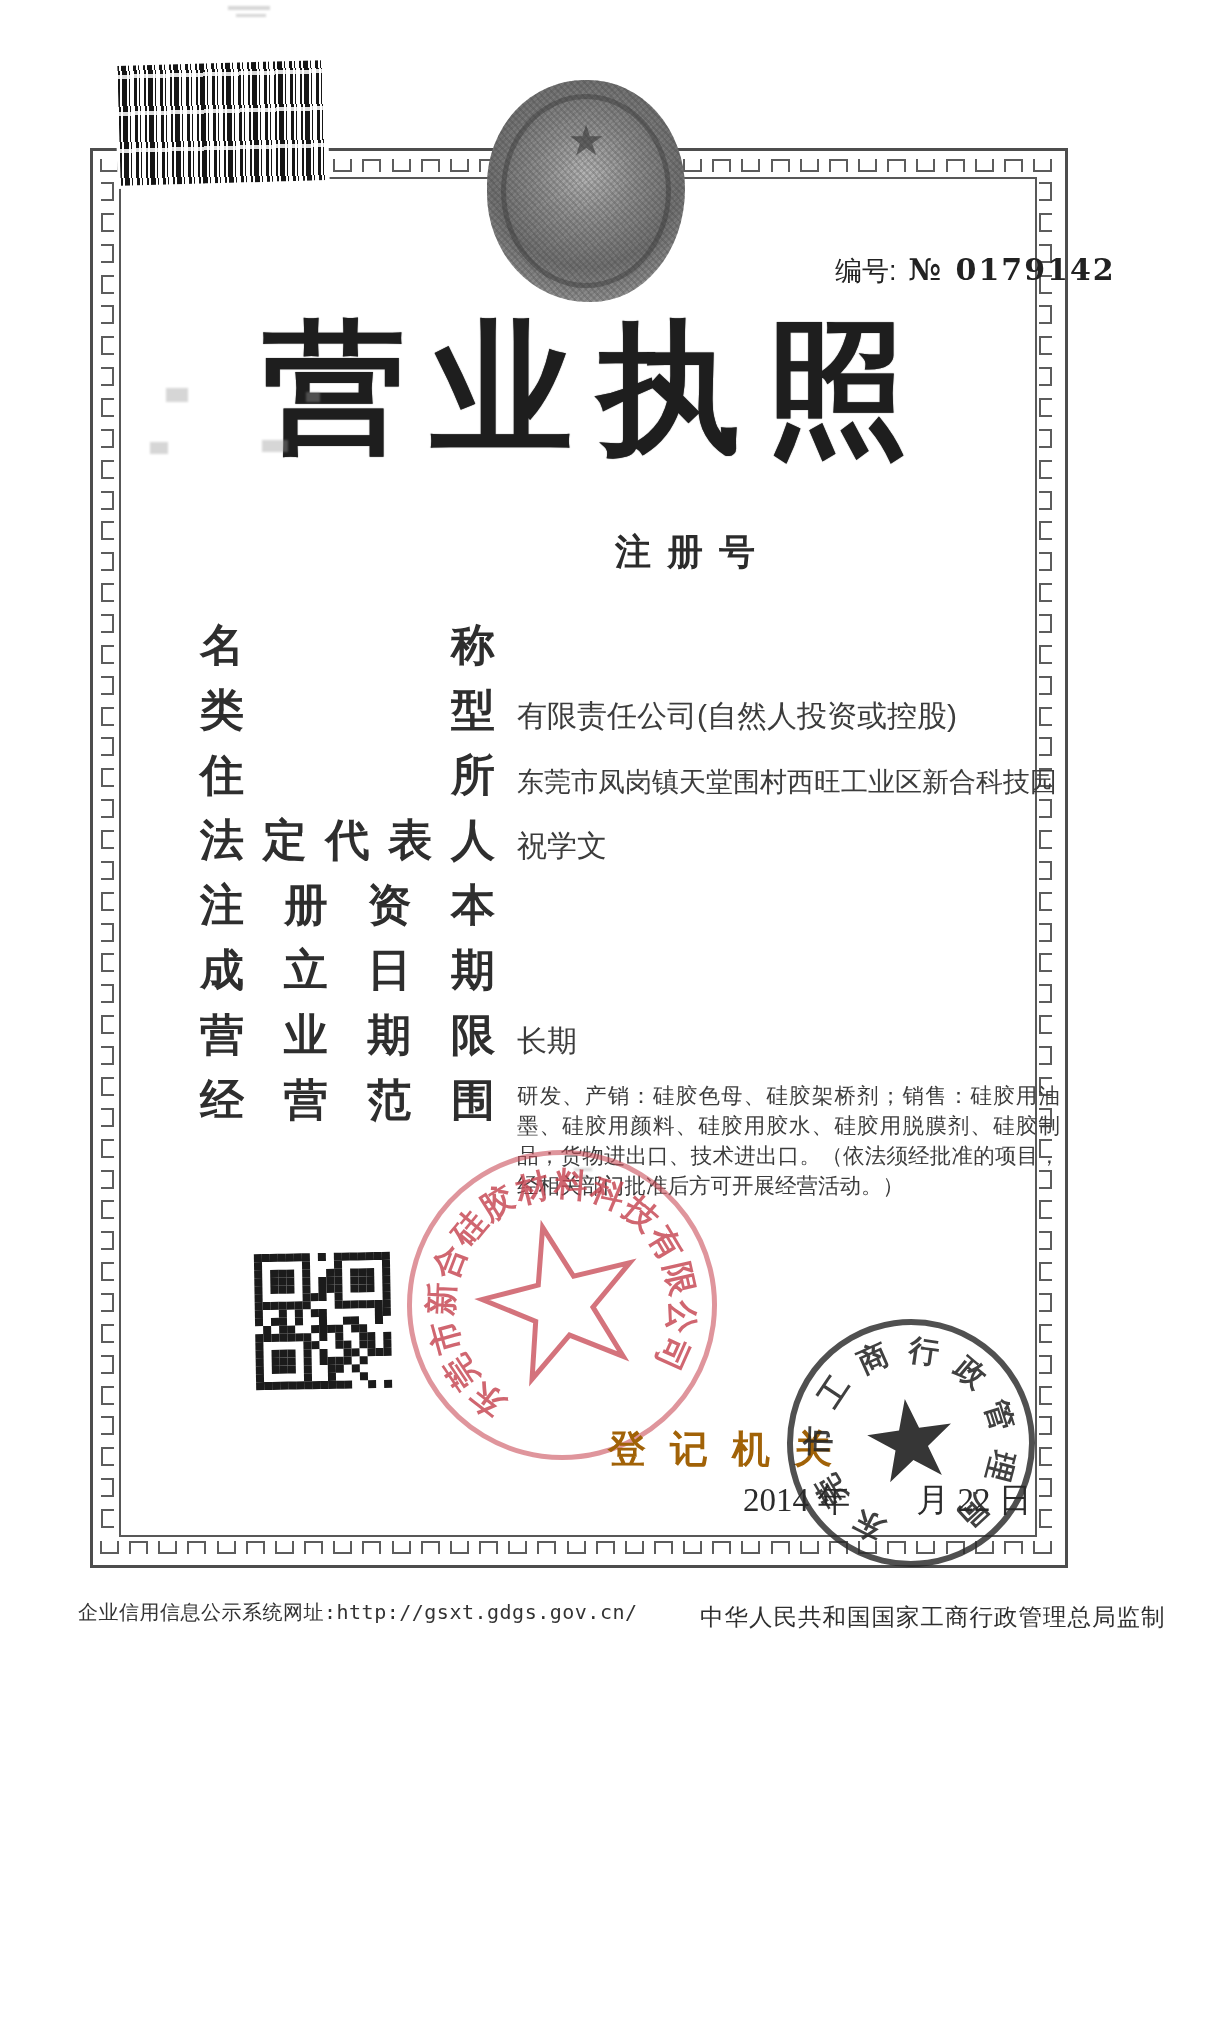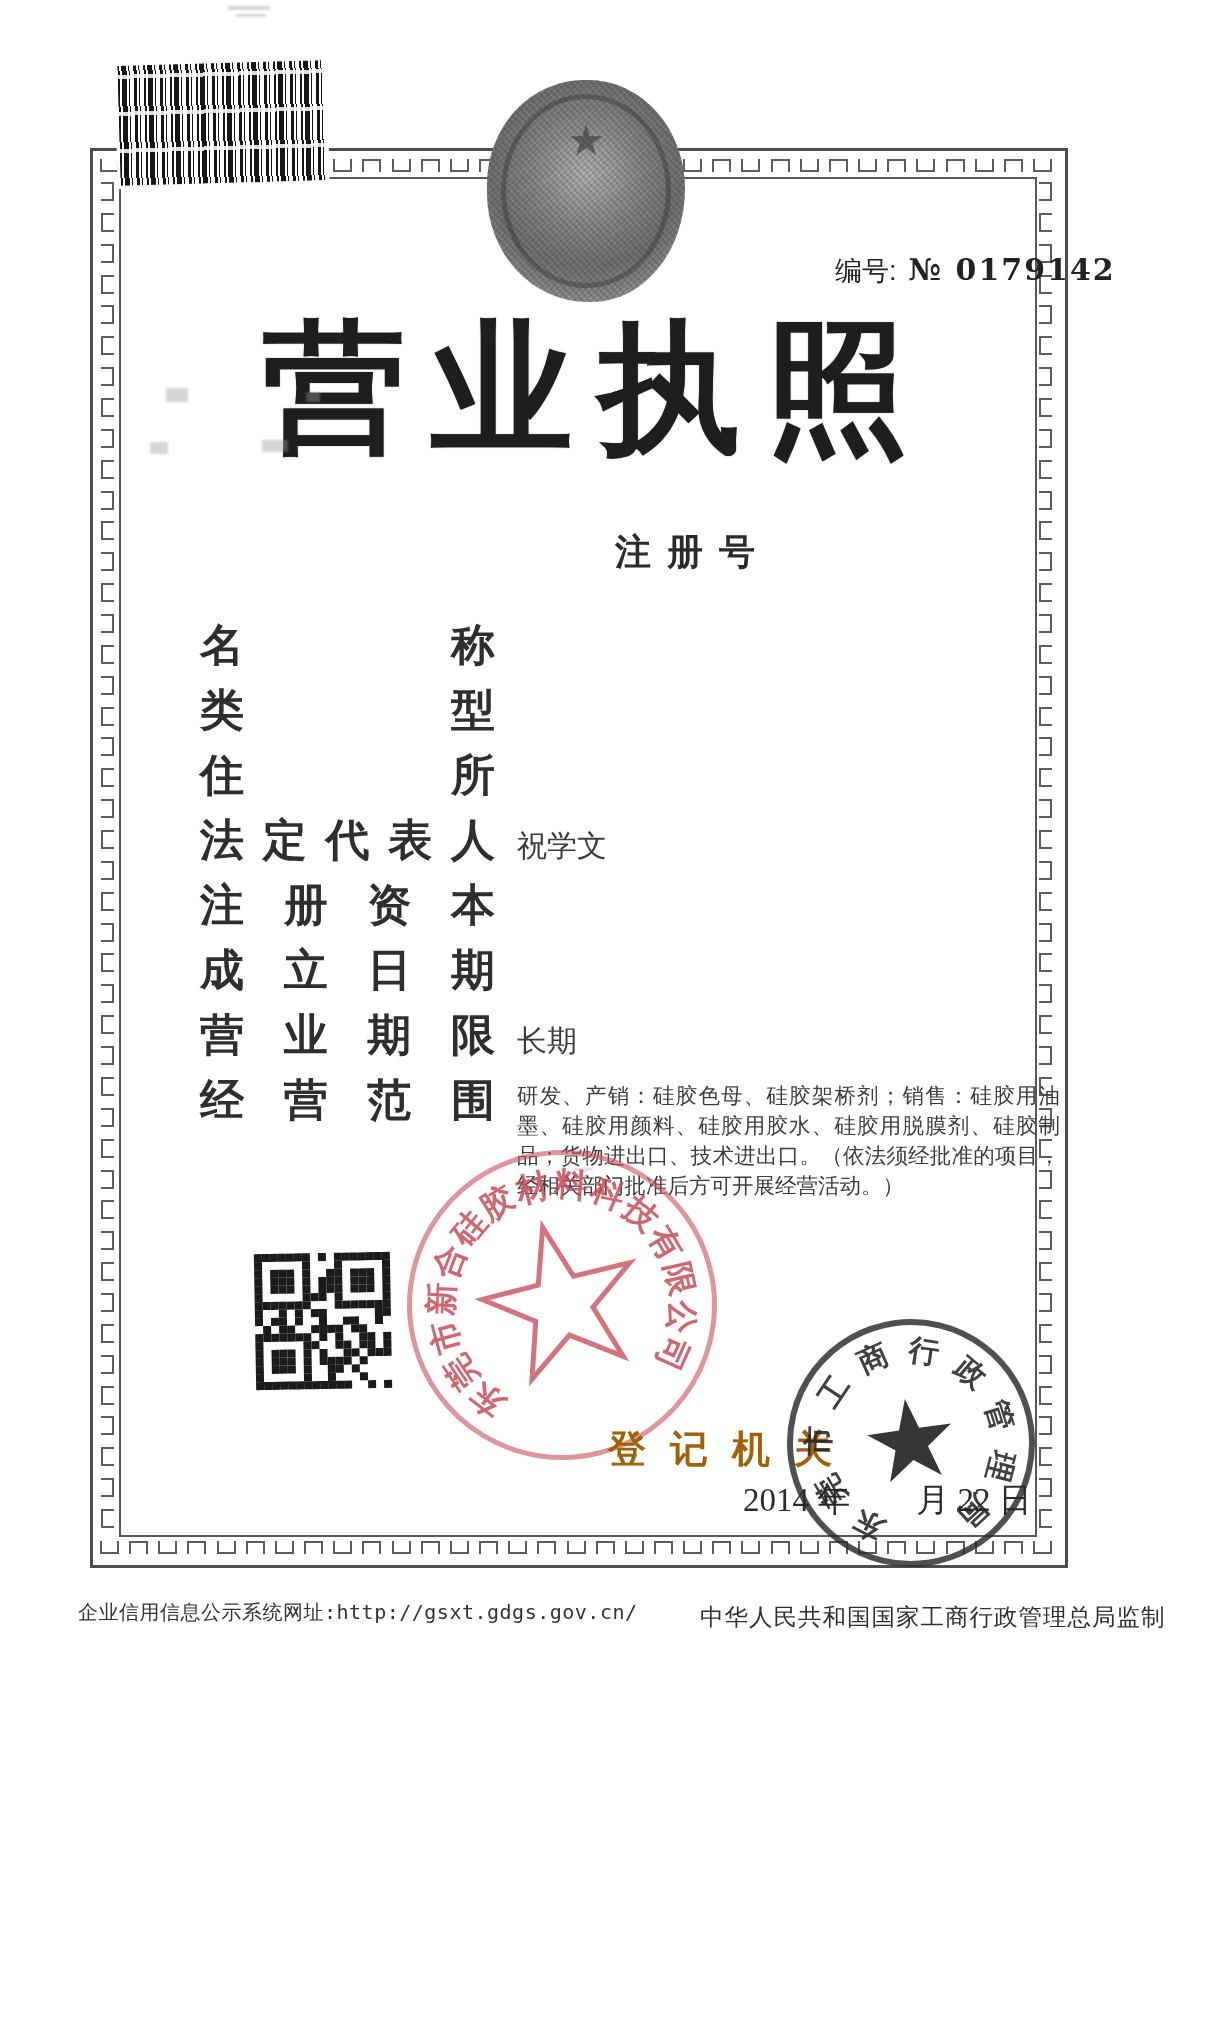--- a/index.html
+++ b/index.html
@@ -293,26 +293,28 @@
     <div class="lbl js-justify">
         <span>名</span>
         <span>称</span>
       </div>
   </div>
   <div class="row">
     <div class="lbl js-justify">
         <span>类</span>
         <span>型</span>
       </div>
+    <div class="val">有限责任公司(自然人投资或控股)</div>
   </div>
   <div class="row">
     <div class="lbl js-justify">
         <span>住</span>
         <span>所</span>
       </div>
+    <div class="val v-addr">东莞市凤岗镇天堂围村西旺工业区新合科技园</div>
   </div>
   <div class="row">
     <div class="lbl js-justify">
         <span>法</span>
         <span>定</span>
         <span>代</span>
         <span>表</span>
         <span>人</span>
       </div>
     <div class="val">祝学文</div>

